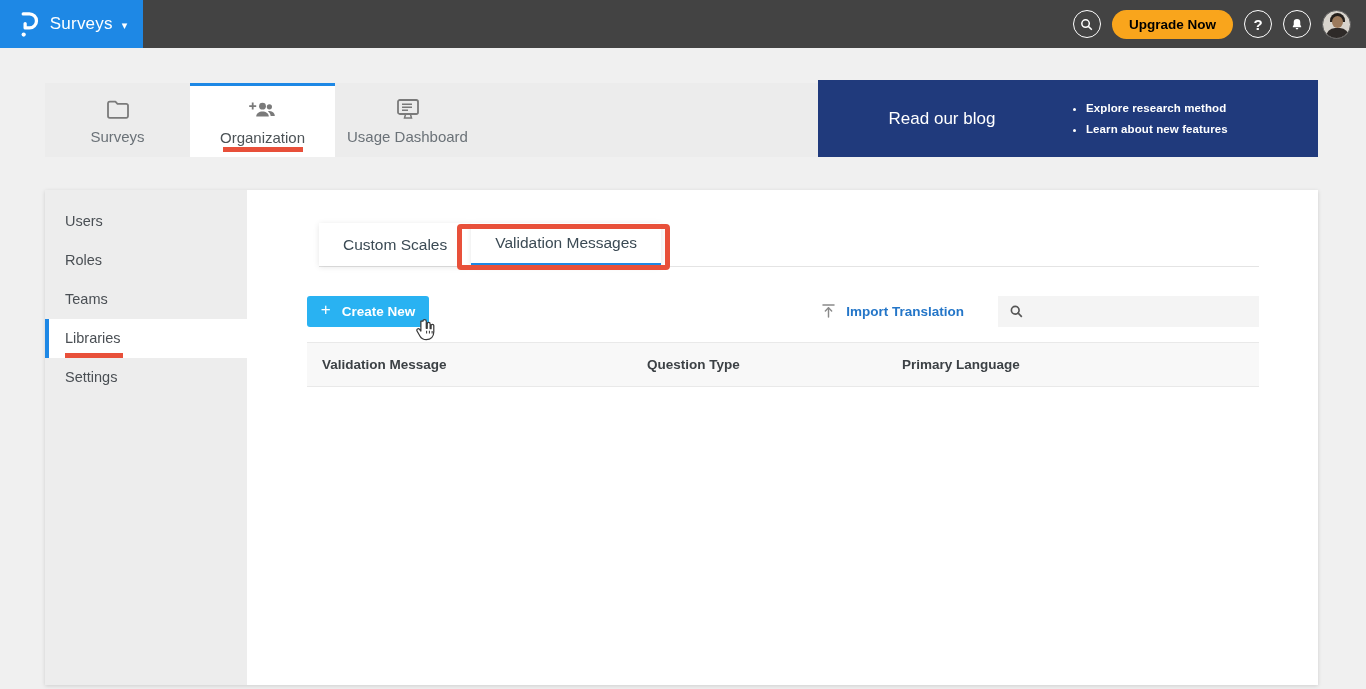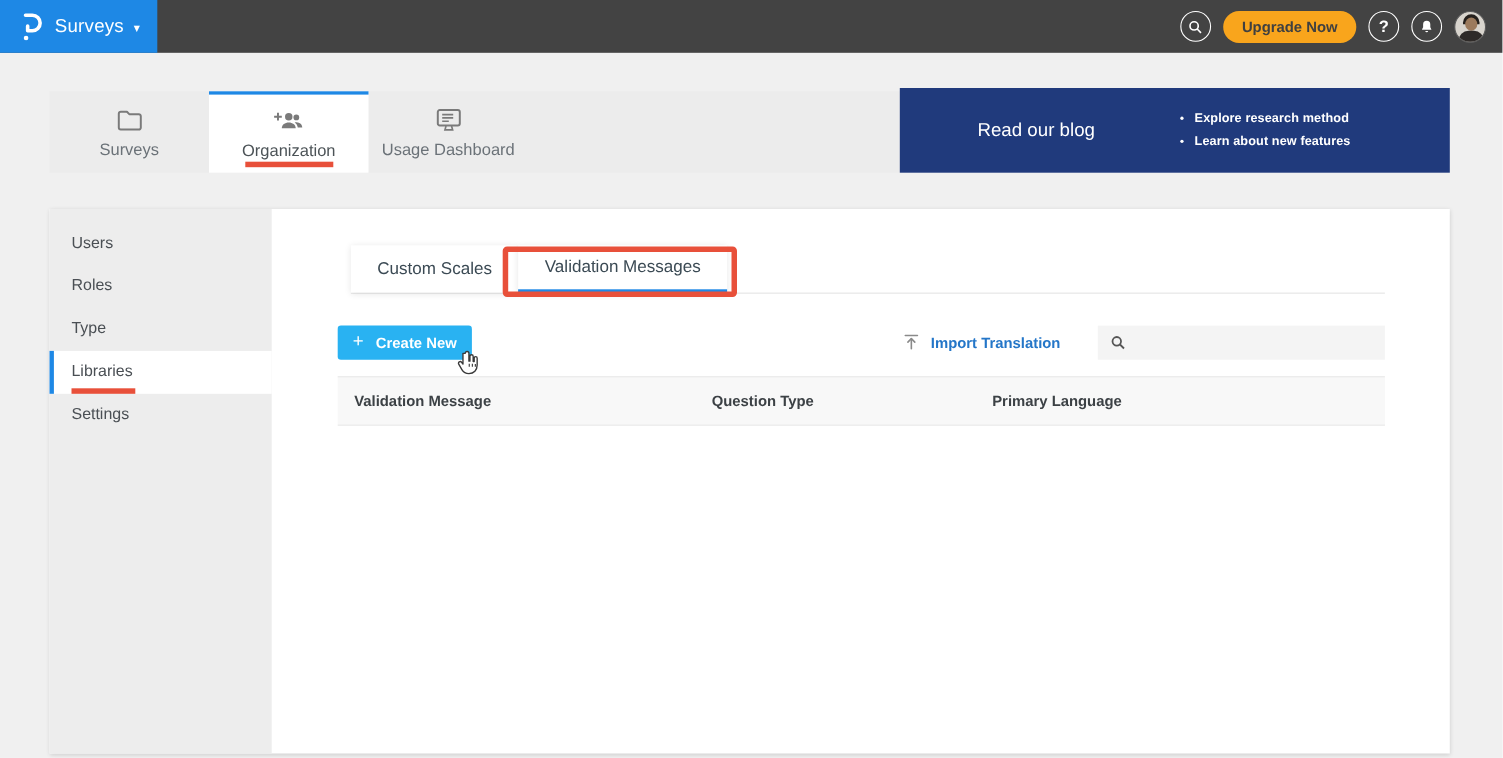--- a/index.html
+++ b/index.html
@@ -12,21 +12,21 @@
   }
 
   
   .topbar { position:absolute; left:0; top:0; width:1366px; height:48px; background:#434343; display:flex; align-items:center; }
   .logo-box { width:143px; height:48px; background:#1e88e5; display:flex; align-items:center; justify-content:center; gap:9px; cursor:pointer; }
   .brand-name { color:#fff; font-size:17px; letter-spacing:.2px; }
   .brand-caret { color:#fff; font-size:11px; margin-top:2px; }
   .topbar-right { margin-left:auto; display:flex; align-items:center; gap:11px; padding-right:15px; }
   .circle-btn { width:28px; height:28px; border:1.6px solid #fff; border-radius:50%; display:flex; align-items:center; justify-content:center; color:#fff; background:transparent; cursor:pointer; flex:0 0 auto; }
   .help-glyph { color:#fff; font-size:15px; font-weight:bold; }
-  .upgrade-btn { background:#f9a51c; color:#404040; border:none; border-radius:15px; height:29px; padding:0 17px; font-family:inherit; font-size:13.5px; font-weight:bold; cursor:pointer; }
+  .upgrade-btn { background:#f9a51c; color:#000000; border:none; border-radius:15px; height:29px; padding:0 17px; font-family:inherit; font-size:13.5px; font-weight:bold; cursor:pointer; }
   .avatar { width:29px; height:29px; border-radius:50%; background:#d8d4cd; position:relative; overflow:hidden; cursor:pointer; border:1px solid #5a5a5a; }
   .av-hair { position:absolute; top:2px; left:7px; width:15px; height:9px; border-radius:8px 8px 0 0; background:#25201c; }
   .av-head { position:absolute; top:5px; left:9px; width:11px; height:12px; border-radius:50%; background:#9c7a5c; }
   .av-body { position:absolute; bottom:-2px; left:3px; width:23px; height:12px; border-radius:9px 9px 0 0; background:#2e2a28; }
 
   
   .navbar { position:absolute; left:45px; top:83px; width:773px; height:74px; background:#ececec; display:flex; }
   .nav-tab { width:145px; height:74px; display:flex; flex-direction:column; align-items:center; justify-content:center; gap:8px; color:#6b7278; font-size:15px; cursor:pointer; position:relative; }
   .nav-tab.active { background:#fff; border-top:3px solid #1e88e5; color:#4c5357; }
   .nav-icon { height:24px; display:flex; align-items:flex-end; }
@@ -156,21 +156,21 @@
 <div class="card">
 
   <div class="side">
     <div class="side-item">
       <span>Users</span>
     </div>
     <div class="side-item">
       <span>Roles</span>
     </div>
     <div class="side-item">
-      <span>Type</span>
+      <span>Teams</span>
     </div>
     <div class="side-item active">
       <span>Libraries</span>
       <span class="side-ann-underline"></span>
     </div>
     <div class="side-item">
       <span>Settings</span>
     </div>
   </div>
 

